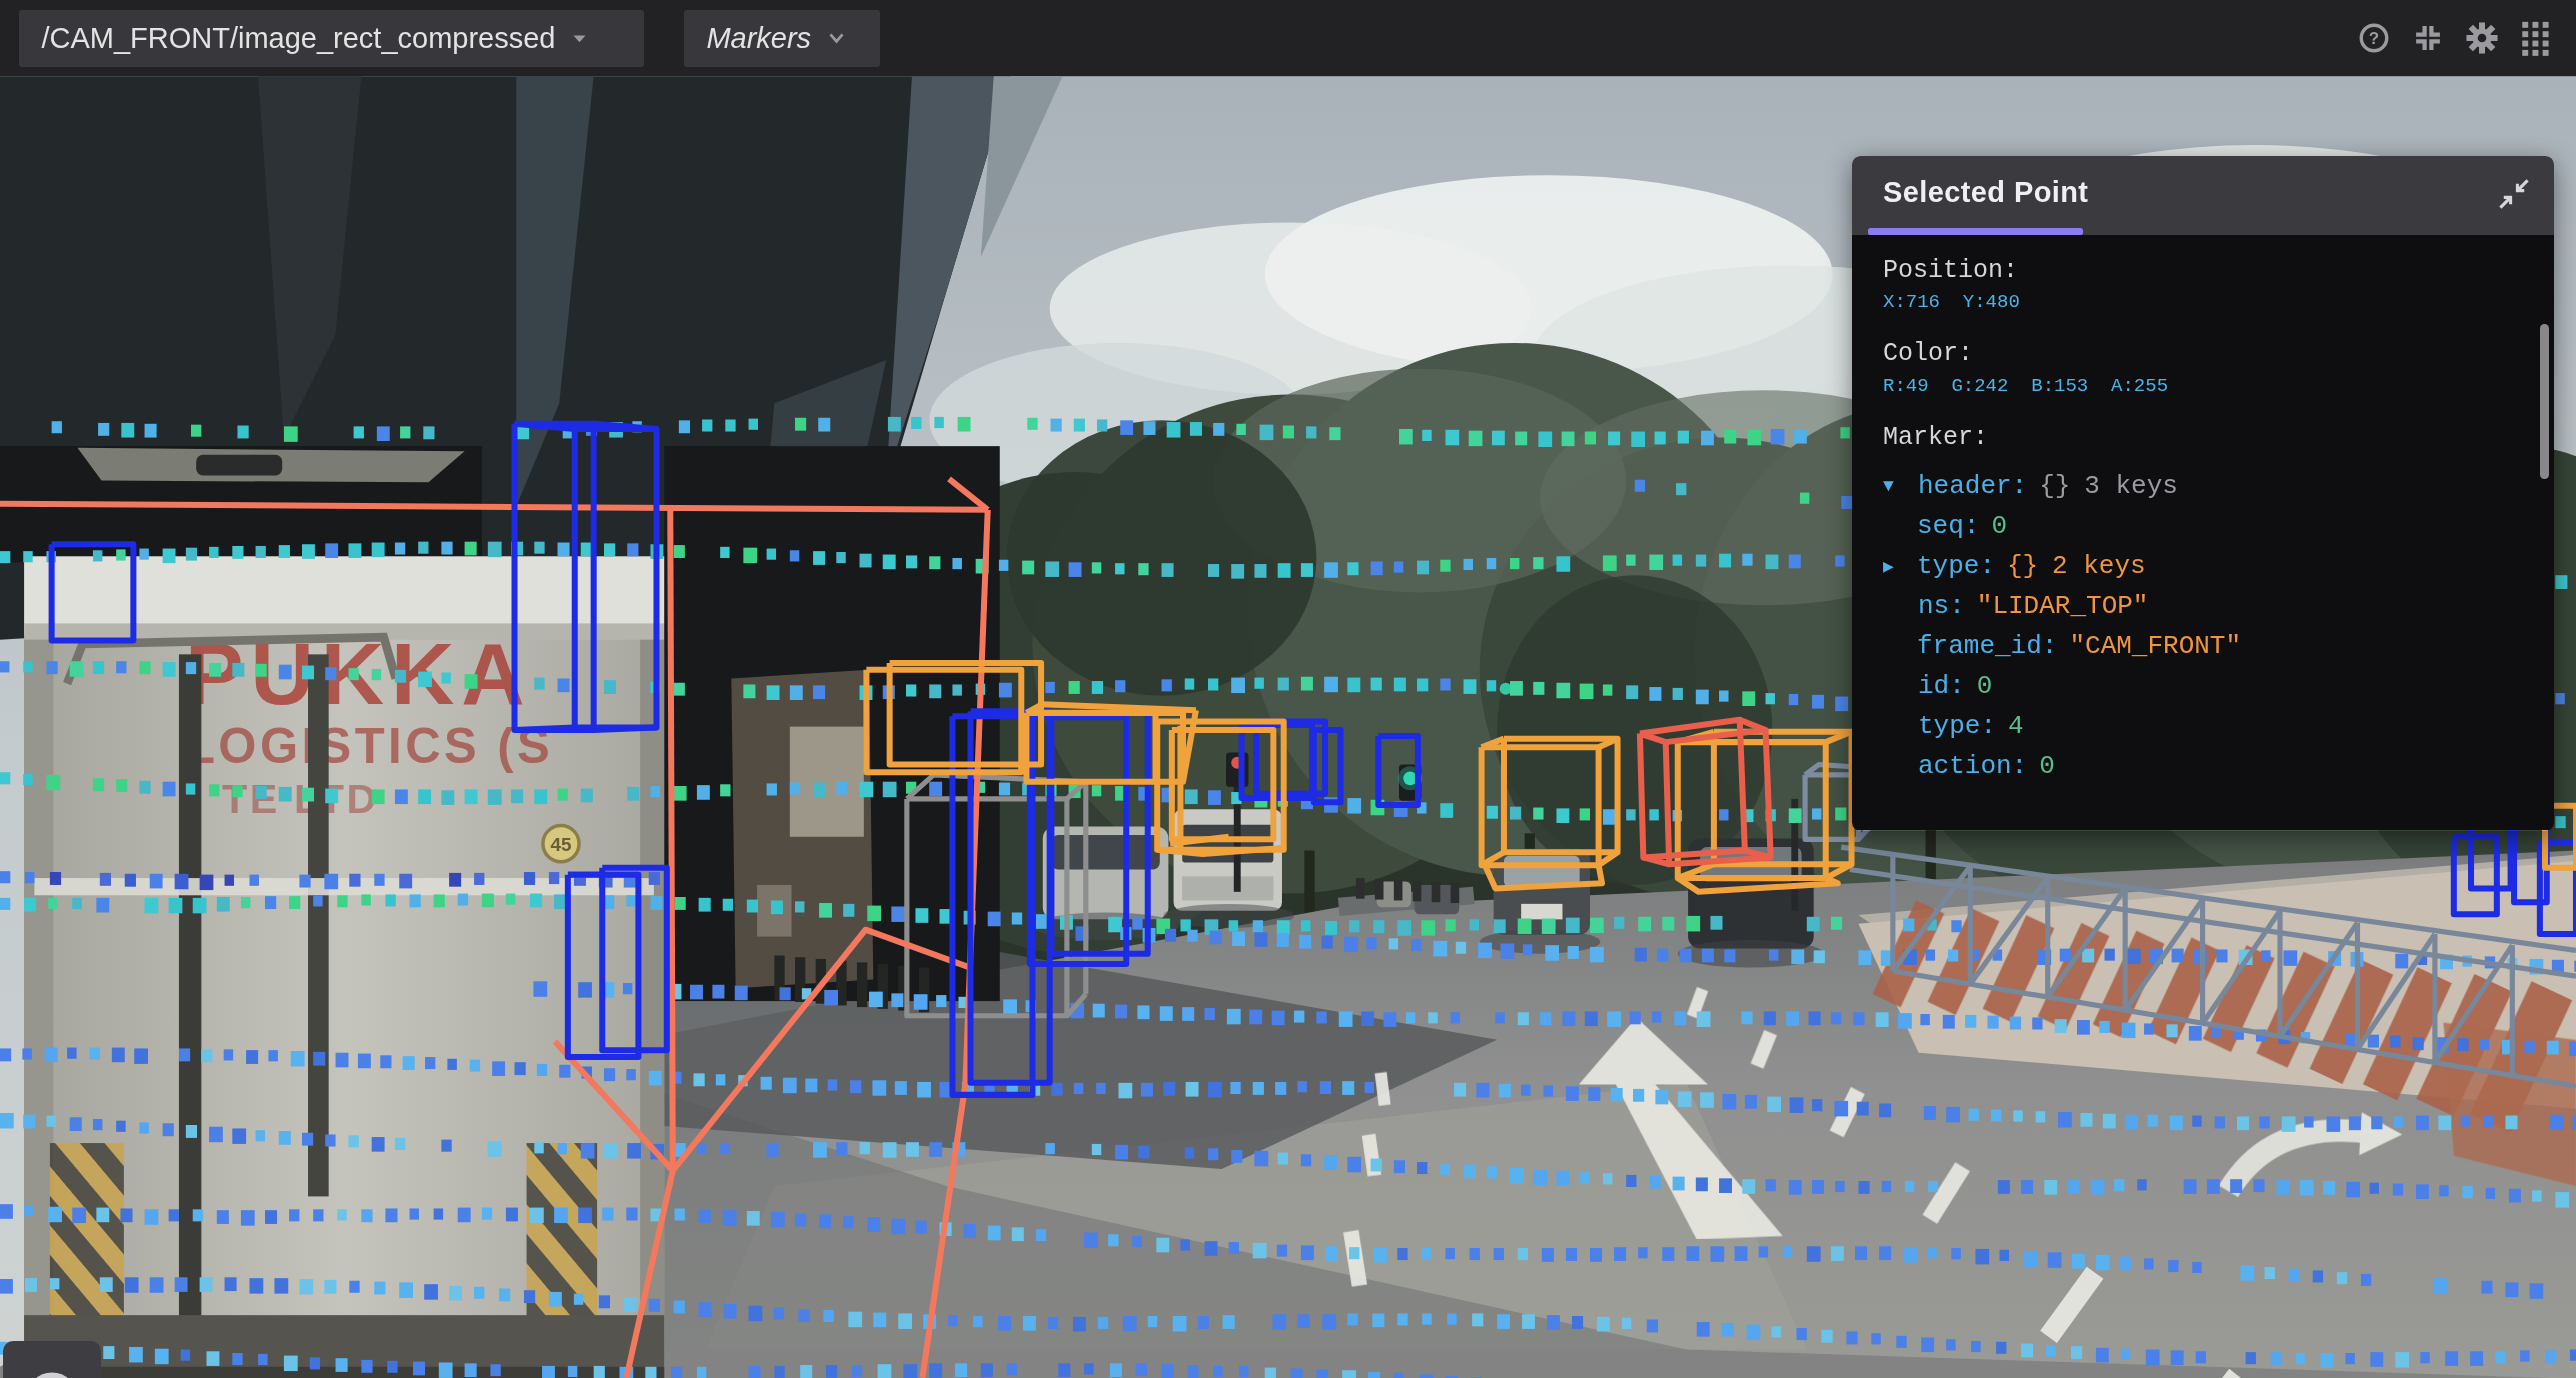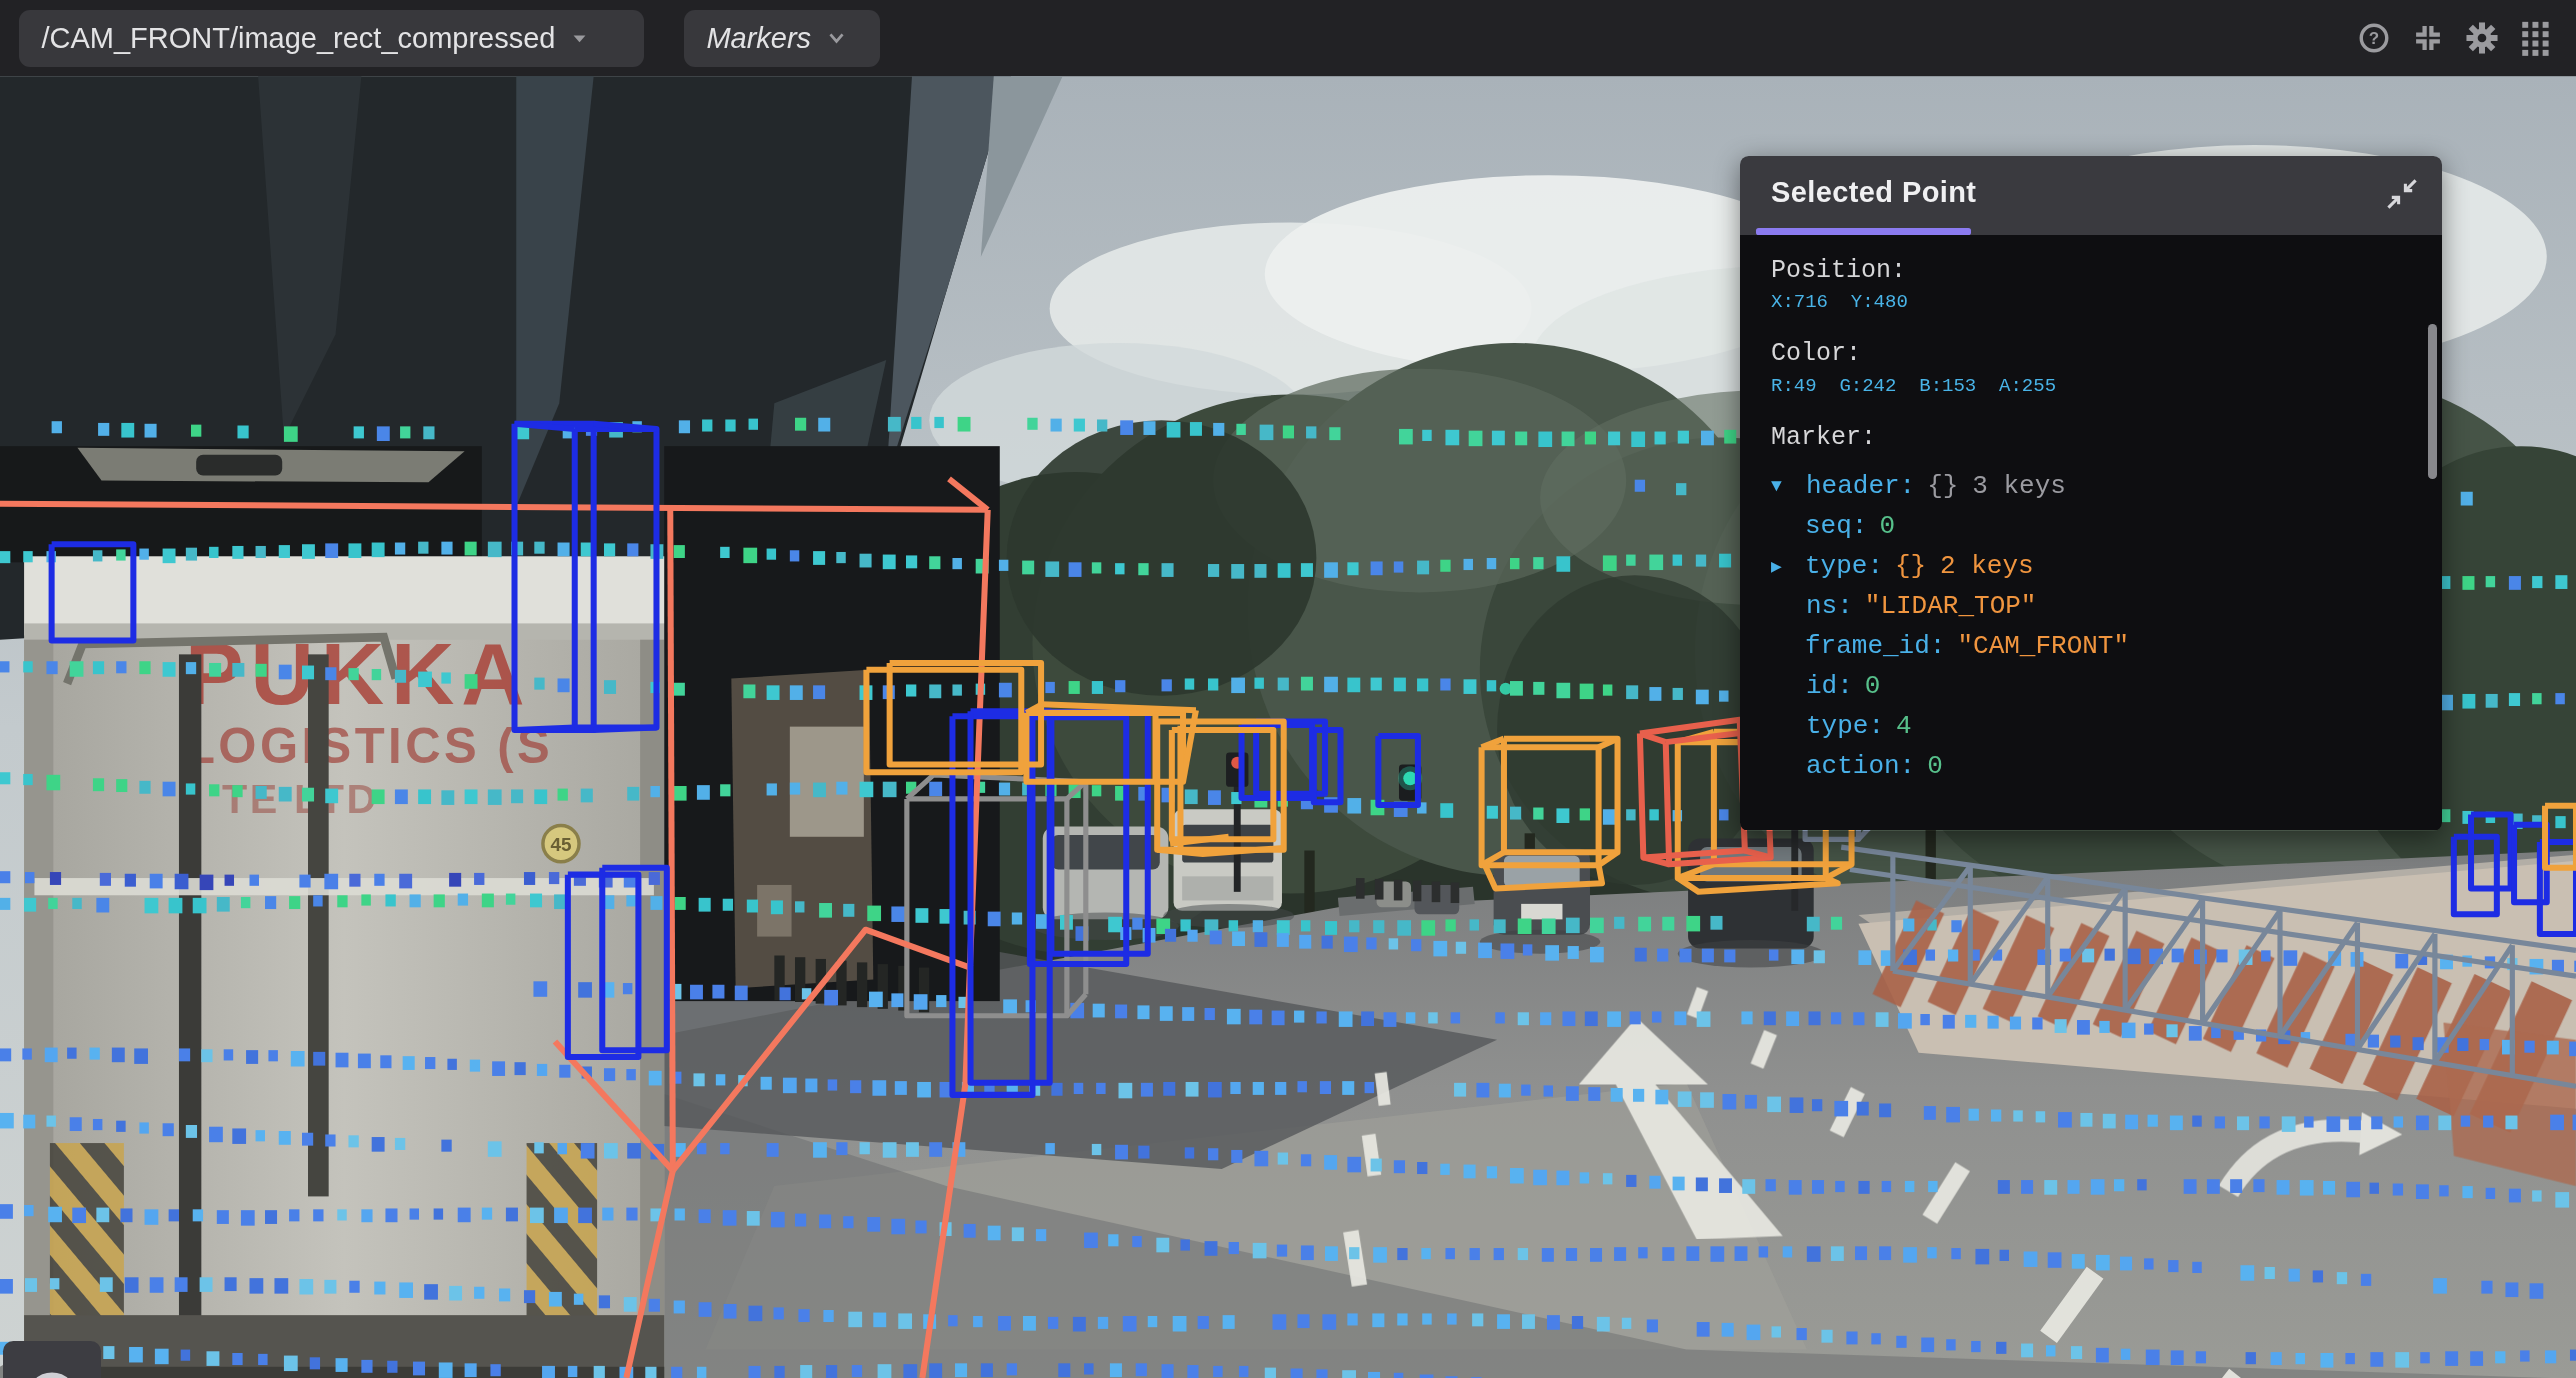--- a/index.html
+++ b/index.html
@@ -1,34 +1,34 @@
 <!DOCTYPE html>
 <html style="font-size:13.8px"><head>
 <meta charset="utf-8">
 <style>
   html,body{margin:0;padding:0;background:#212123;}
   #app{position:relative;width:2576px;height:1378px;overflow:hidden;
        font-family:"Liberation Sans",sans-serif;background:#212123;}
   
   #topbar{position:absolute;left:0;top:0;width:2576px;height:76px;background:#222225;z-index:30;}
-  .tb-btn{position:absolute;top:9.5px;height:57px;background:#38383c;border-radius:11px;
+  .tb-btn{position:absolute;top:9.5px;height:57px;background:#38383c;border-radius:3px;
           display:flex;align-items:center;gap:15.5px;padding:0 22.4px;box-sizing:border-box;
           color:#e3e3e5;font-size:29px;cursor:pointer;}
   #topic-btn{left:19px;width:625px;}
   #markers-btn{left:684px;width:196px;font-style:italic;}
   .tb-caret{flex:0 0 auto;display:flex;align-items:center;}
   #tb-icons{position:absolute;right:20.6px;top:0;height:76px;display:flex;align-items:center;gap:13.8px;}
   .tb-icon{width:40px;height:40px;display:flex;align-items:center;justify-content:center;cursor:pointer;}
   
   #scene{position:absolute;left:0;top:76px;width:2576px;height:1303px;z-index:1;}
   #scene svg{display:block;}
   #zoom-pill{position:absolute;left:3.4px;top:1265px;width:98px;height:52px;background:#3d3d42;
              border-radius:10.3px;overflow:hidden;cursor:pointer;}
   
-  #panel{position:absolute;left:1740px;top:156px;width:702px;height:675px;z-index:40;
+  #panel{position:absolute;left:1852px;top:156px;width:702px;height:675px;z-index:40;
          border-radius:8.6px;overflow:hidden;box-shadow:0 6.9px 26px rgba(0,0,0,.45);}
   #panel-header{position:relative;height:79px;background:#3a3a3f;}
   #panel-title{position:absolute;left:31px;top:0;height:72px;display:flex;align-items:center;
                color:#f0f0f2;font-size:29px;font-weight:700;letter-spacing:0.4px;}
   #panel-accent{position:absolute;left:15.5px;bottom:0;width:215px;height:6.9px;border-radius:2.6px;}
   #panel-collapse{position:absolute;right:20.6px;top:19px;width:38px;height:38px;cursor:pointer;
                   display:flex;align-items:center;justify-content:center;}
   #panel-body{position:relative;height:595px;background:#0e0e11;padding:20.6px 26px 0 31px;box-sizing:border-box;font-family:Liberation Mono, monospace;}
   .p-label{font-size:25px;color:#d6d6d8;margin:0 0 6.9px 0;}
   .p-value{font-size:19px;color:#49b4e8;white-space:pre;margin:0 0 26px 0;}

